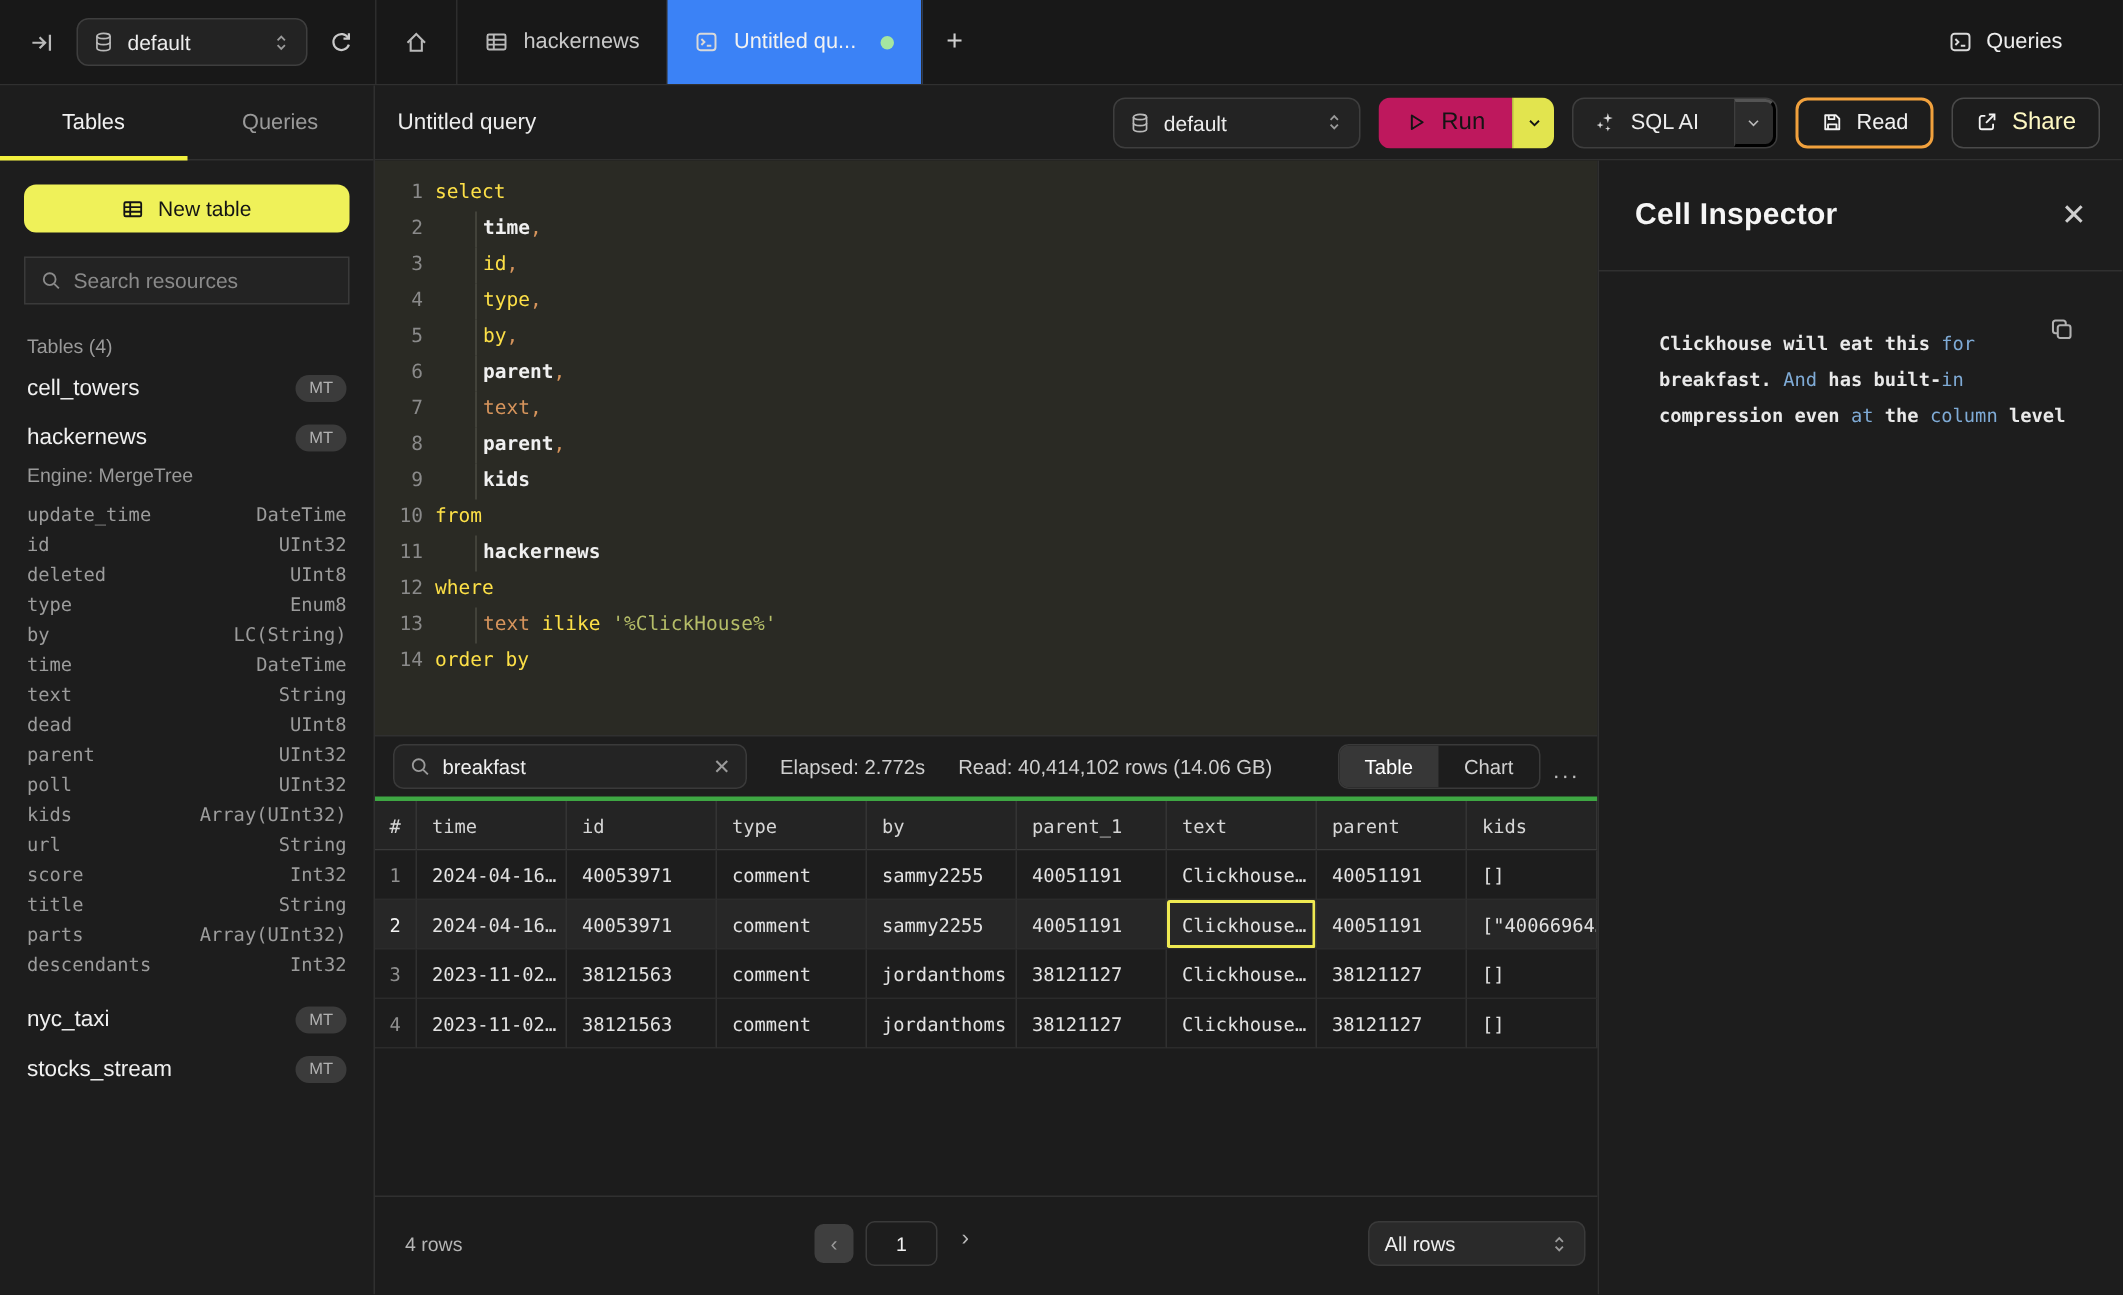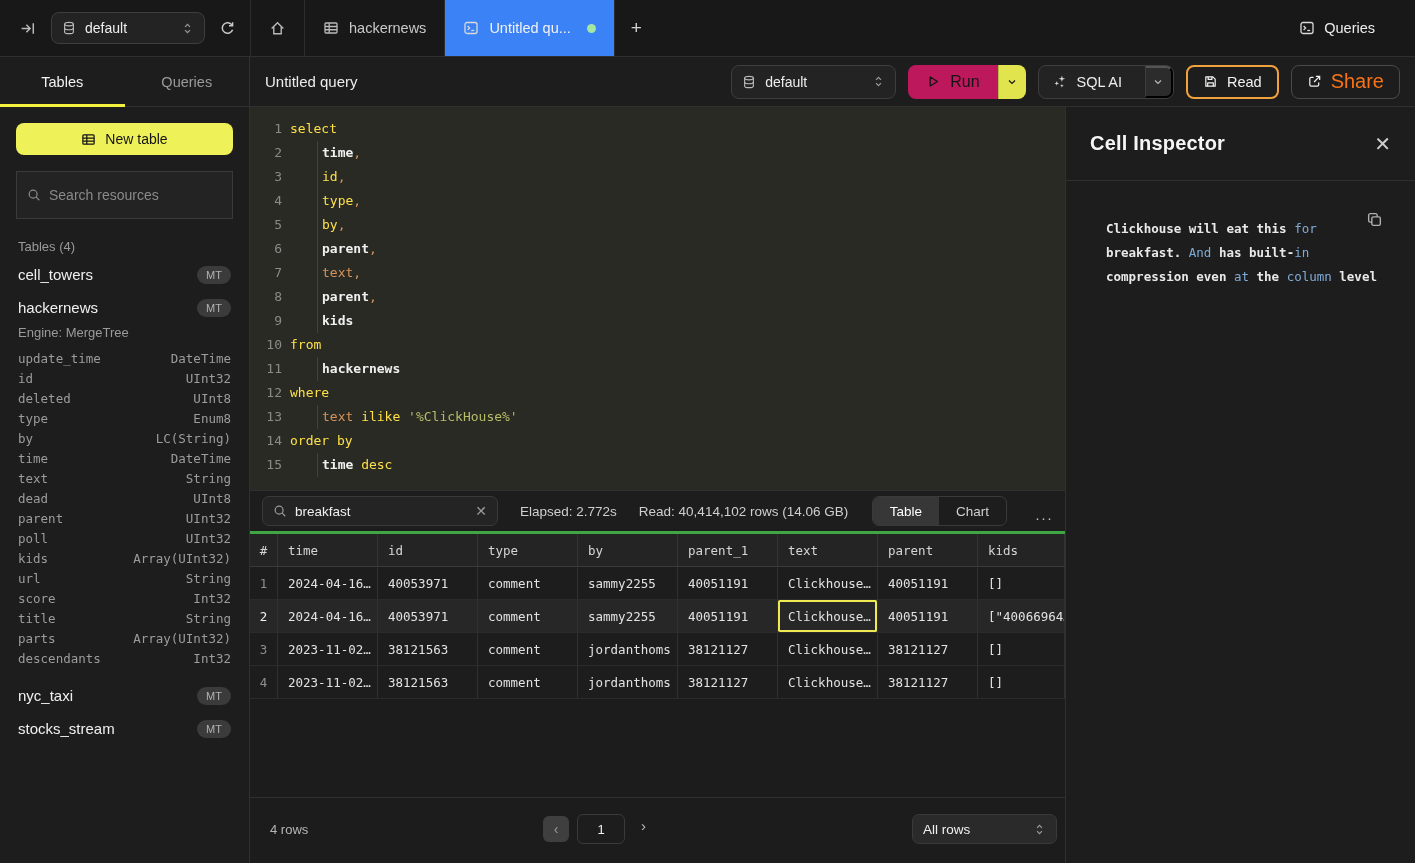--- a/index.html
+++ b/index.html
@@ -32,21 +32,21 @@
   
   .side-tabs { height:50px; display:flex; border-bottom:1px solid #303030; }
   .side-tab { width:50%; display:flex; align-items:center; justify-content:center; font-size:14.5px;
               color:#9a9a9a; cursor:pointer; position:relative; }
   .side-tab.active { color:#f2f2f2; }
   .side-tab.active::after { content:""; position:absolute; left:0; right:0; bottom:-1px; height:3px; background:#f3f13e; }
   .side-body { padding:16px; overflow:hidden; }
   .new-table-btn { width:100%; height:32px; background:#eff159; color:#141414; border:none; border-radius:8px;
                    font-size:14px; font-family:"Liberation Sans",sans-serif; display:flex; align-items:center;
                    justify-content:center; gap:9px; cursor:pointer; }
-  .side-search { margin-top:16px; height:48px; background:#232323; border:1px solid #3a3a3a; border-radius:0;
+  .side-search { margin-top:16px; height:32px; background:#232323; border:1px solid #3a3a3a; border-radius:0;
                  display:flex; align-items:center; gap:8px; padding:0 10px; }
   .side-search input { background:none; border:none; outline:none; color:#d9d9d9; font-size:14px; width:100%;
                        font-family:"Liberation Sans",sans-serif; }
   .side-search input::placeholder { color:#8a8a8a; }
   .side-section { margin:20px 0 4px 2px; font-size:13px; color:#9a9a9a; }
   .side-table-row { height:33px; display:flex; align-items:center; justify-content:space-between; cursor:pointer; padding:0 2px; }
   .side-table-name { font-size:15px; color:#f0f0f0; }
   .mt-badge { background:#3b3b3b; color:#b2b2b2; font-size:11px; border-radius:10px; padding:3px 9px; }
   .side-engine { font-size:13px; color:#9a9a9a; margin:1px 2px 9px 2px; }
   .side-cols { margin:0 2px 10px 2px; }
@@ -64,22 +64,22 @@
   .run-chev { background:#e2e44e; border:none; border-left:1px solid rgba(0,0,0,.18); width:28px;
               display:flex; align-items:center; justify-content:center; cursor:pointer; }
   .ghost-btn { height:34px; background:#232323; border:1px solid #3e3e3e; border-radius:8px; color:#ededed;
                display:flex; align-items:center; gap:9px; padding:0 14px; font-size:14.5px; cursor:pointer; }
   .sqlai { padding:0; }
   .sqlai .sqlai-main { display:flex; align-items:center; gap:9px; padding:0 14px; }
   .sqlai .sqlai-chev { width:28px; height:100%; display:flex; align-items:center; justify-content:center;
                        border-left:1px solid #3e3e3e; background:#2c2c2c; border-radius:0 7px 7px 0; }
   .save-btn { height:34px; background:transparent; border:2px solid #f1a13d; border-radius:8px; color:#f2f2f2;
               display:flex; align-items:center; gap:9px; padding:0 15px; font-size:14.5px; cursor:pointer; }
-  .share-btn { height:34px; background:transparent; border:1px solid #4a4a4a; border-radius:8px; color:#f97316;
-               display:flex; align-items:center; gap:9px; padding:0 15px; font-size:20px; cursor:pointer; }
+  .share-btn { height:34px; background:transparent; border:1px solid #4a4a4a; border-radius:8px; color:#fef9c3;
+               display:flex; align-items:center; gap:9px; padding:0 15px; font-size:16px; cursor:pointer; }
 
   .content-row { display:flex; height:756px; }
   .main { width:815px; display:flex; flex-direction:column; background:#1c1c1c; }
   .inspector { width:350px; border-left:1px solid #303030; background:#1d1d1d; }
 
   
   .editor { height:383px; background:#2a2a24; padding-top:10px; font-family:"DejaVu Sans Mono",monospace;
             font-size:13px; overflow:hidden; cursor:text; }
   .cl { display:flex; line-height:24px; padding-left:10px; }
   .ln { width:22px; text-align:right; margin-right:8px; color:#8a8a8a; flex:none; }
@@ -94,21 +94,21 @@
   .tk-plain { color:#d9d9d9; }
 
   
   .rtoolbar { height:41px; display:flex; align-items:center; padding:0 12px; border-top:1px solid #303030; background:#1d1d1d; }
   .rsearch { width:236px; height:30px; background:#242424; border:1px solid #3a3a3a; border-radius:7px;
              display:flex; align-items:center; gap:8px; padding:0 10px; }
   .rsearch input { background:none; border:none; outline:none; color:#f0f0f0; font-size:13.5px; width:100%;
                    font-family:"Liberation Sans",sans-serif; }
   .rsearch .clear { color:#9a9a9a; font-size:14px; background:none; border:none; cursor:pointer; }
   .rstat { color:#cfcfcf; font-size:13.5px; margin-left:22px; white-space:nowrap; }
-  .rtools-right { margin-left:auto; display:flex; align-items:flex-end; gap:28px; }
+  .rtools-right { margin-left:auto; display:flex; align-items:flex-end; gap:8px; }
   .seg { display:flex; border:1px solid #3a3a3a; border-radius:7px; overflow:hidden; height:30px; }
   .seg-btn { border:none; background:transparent; color:#d0d0d0; font-size:13.5px; padding:0 17px; cursor:pointer;
              font-family:"Liberation Sans",sans-serif; }
   .seg-btn.active { background:#373737; color:#ffffff; }
   .dots-btn { background:none; border:none; color:#bdbdbd; font-size:15px; letter-spacing:1px; cursor:pointer; }
   .green-line { height:3px; background:#3ea743; }
 
   
   .rt-header, .rt-row { display:grid; grid-template-columns:28px 100px 100px 100px 100px 100px 100px 100px 1fr;
                         font-family:"DejaVu Sans Mono",monospace; font-size:12.5px; }
@@ -482,24 +482,20 @@
               <span class="code"><span class="tk-kw">where</span></span>
             </div>
             <div class="cl">
               <span class="ln">13</span>
               <span class="code"><span class="indent"></span><span class="tk-field">text</span><span class="tk-plain"> </span><span class="tk-kw">ilike</span><span class="tk-plain"> </span><span class="tk-str">'%ClickHouse%'</span></span>
             </div>
             <div class="cl">
               <span class="ln">14</span>
               <span class="code"><span class="tk-kw">order by</span></span>
             </div>
-            <div class="cl">
-              <span class="ln">15</span>
-              <span class="code"><span class="indent"></span><span class="tk-ident">time</span><span class="tk-plain"> </span><span class="tk-kw">desc</span></span>
-            </div>
           </div>
 
         <div class="rtoolbar">
           <div class="rsearch">
             <span>
               <svg width="14" height="14" viewBox="0 0 16 16" fill="none" stroke="#9a9a9a" stroke-width="1.4">
                   <circle cx="7" cy="7" r="4.5"></circle>
                   <path d="M10.5 10.5 L14 14"></path>
                 </svg>
             </span>

